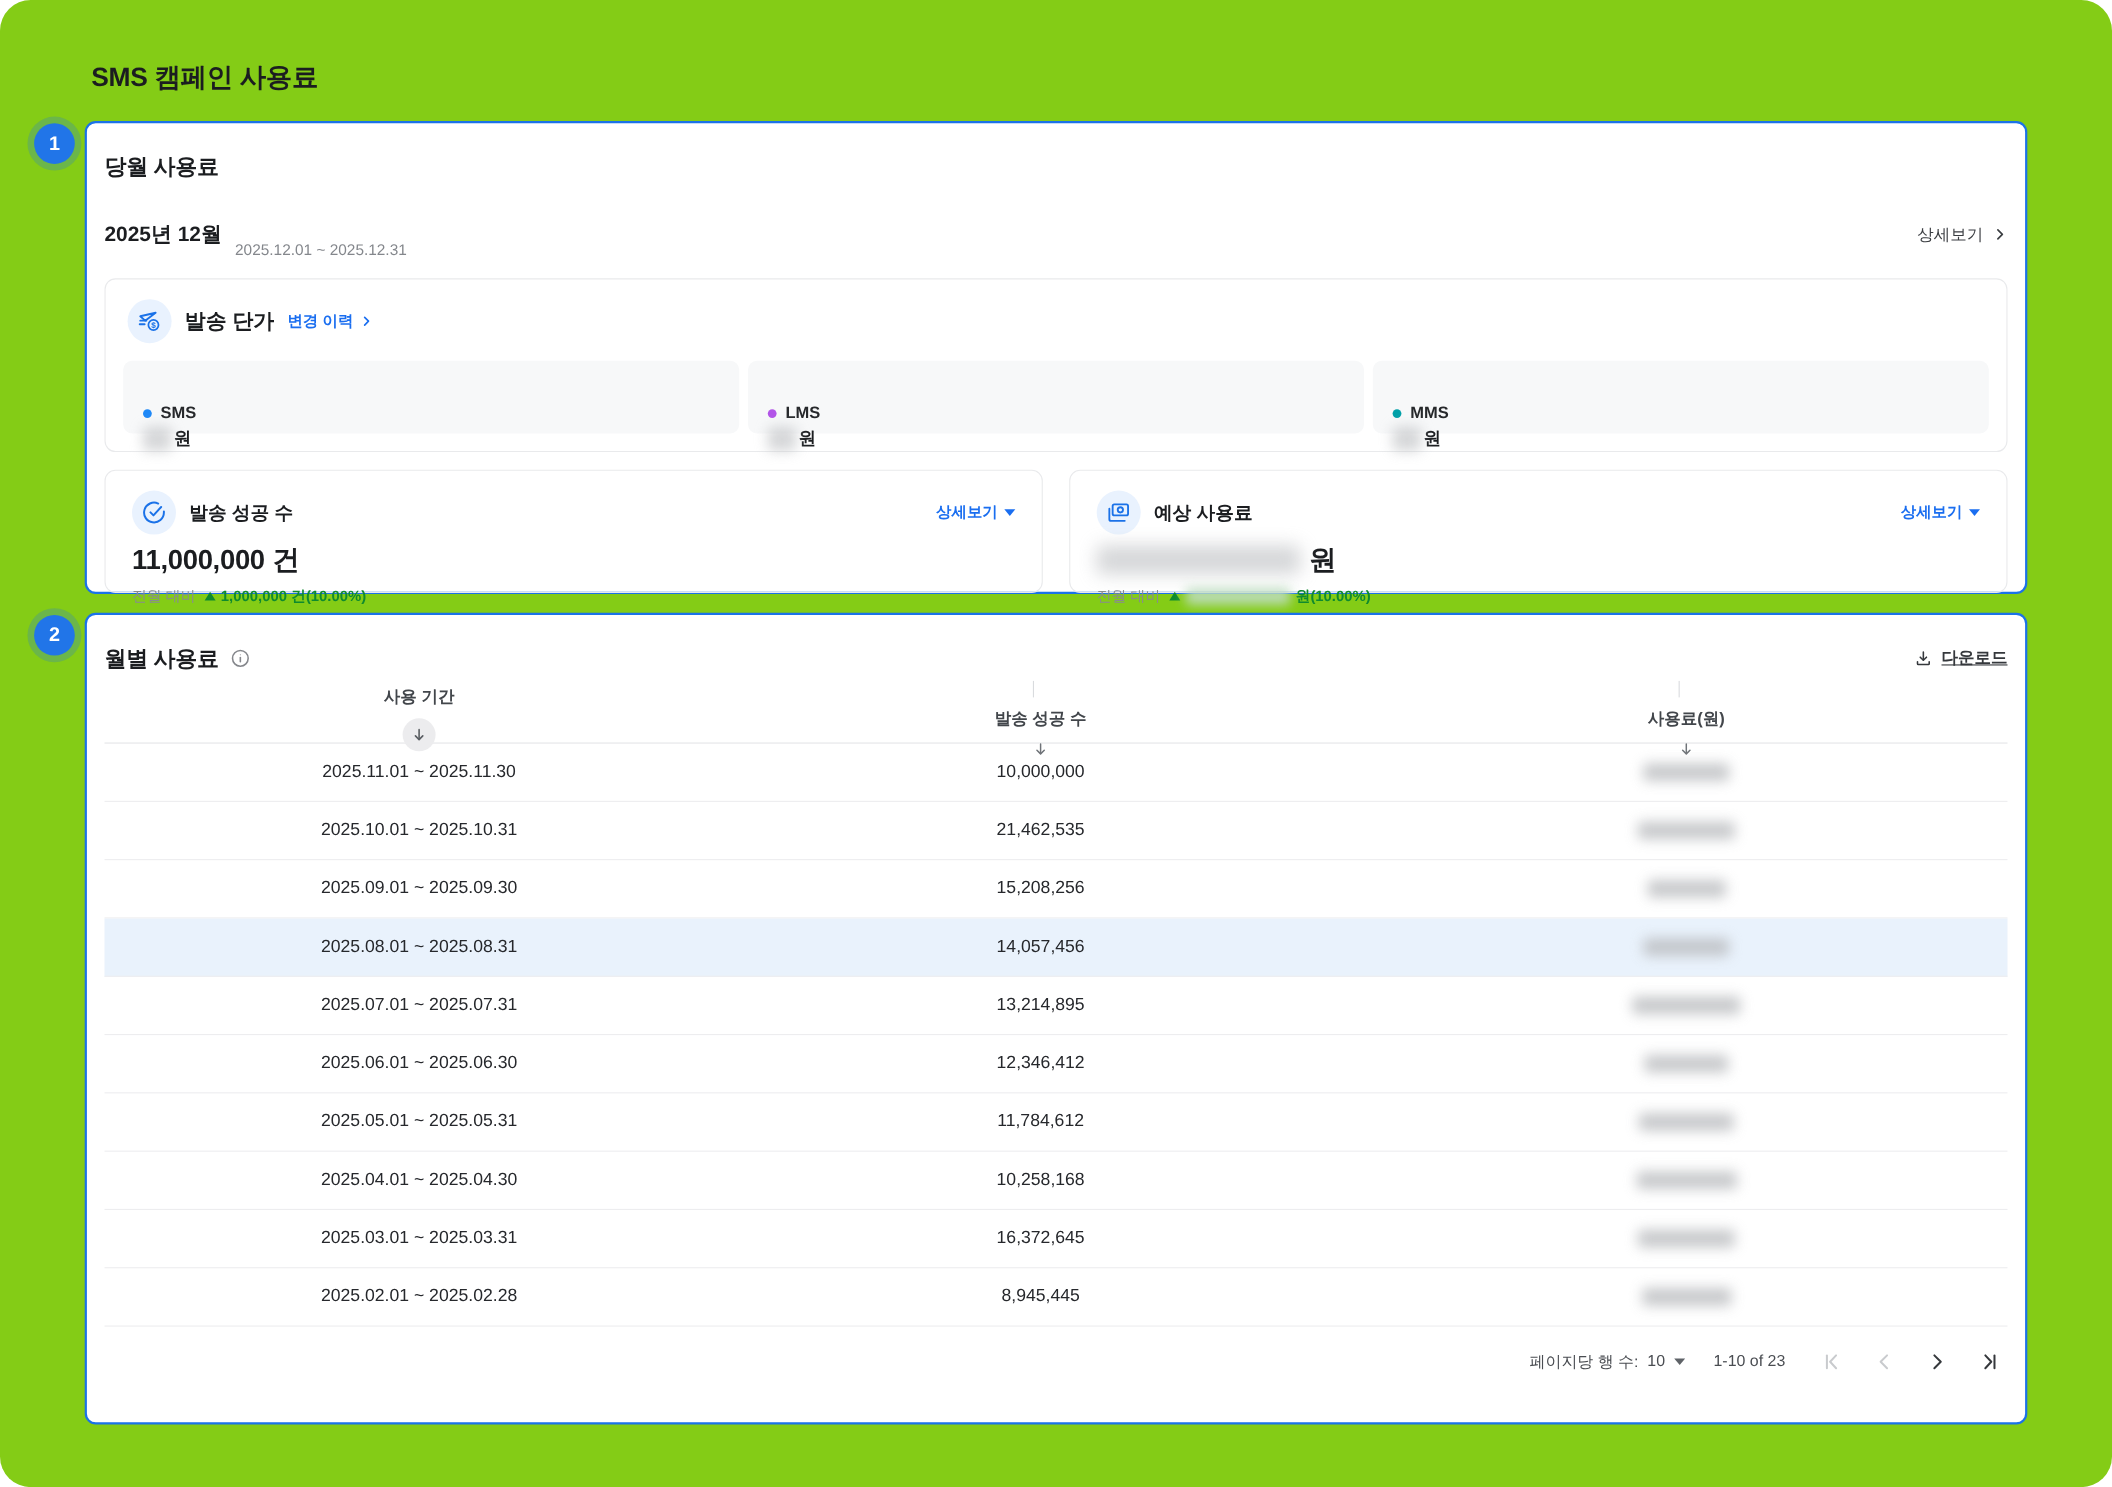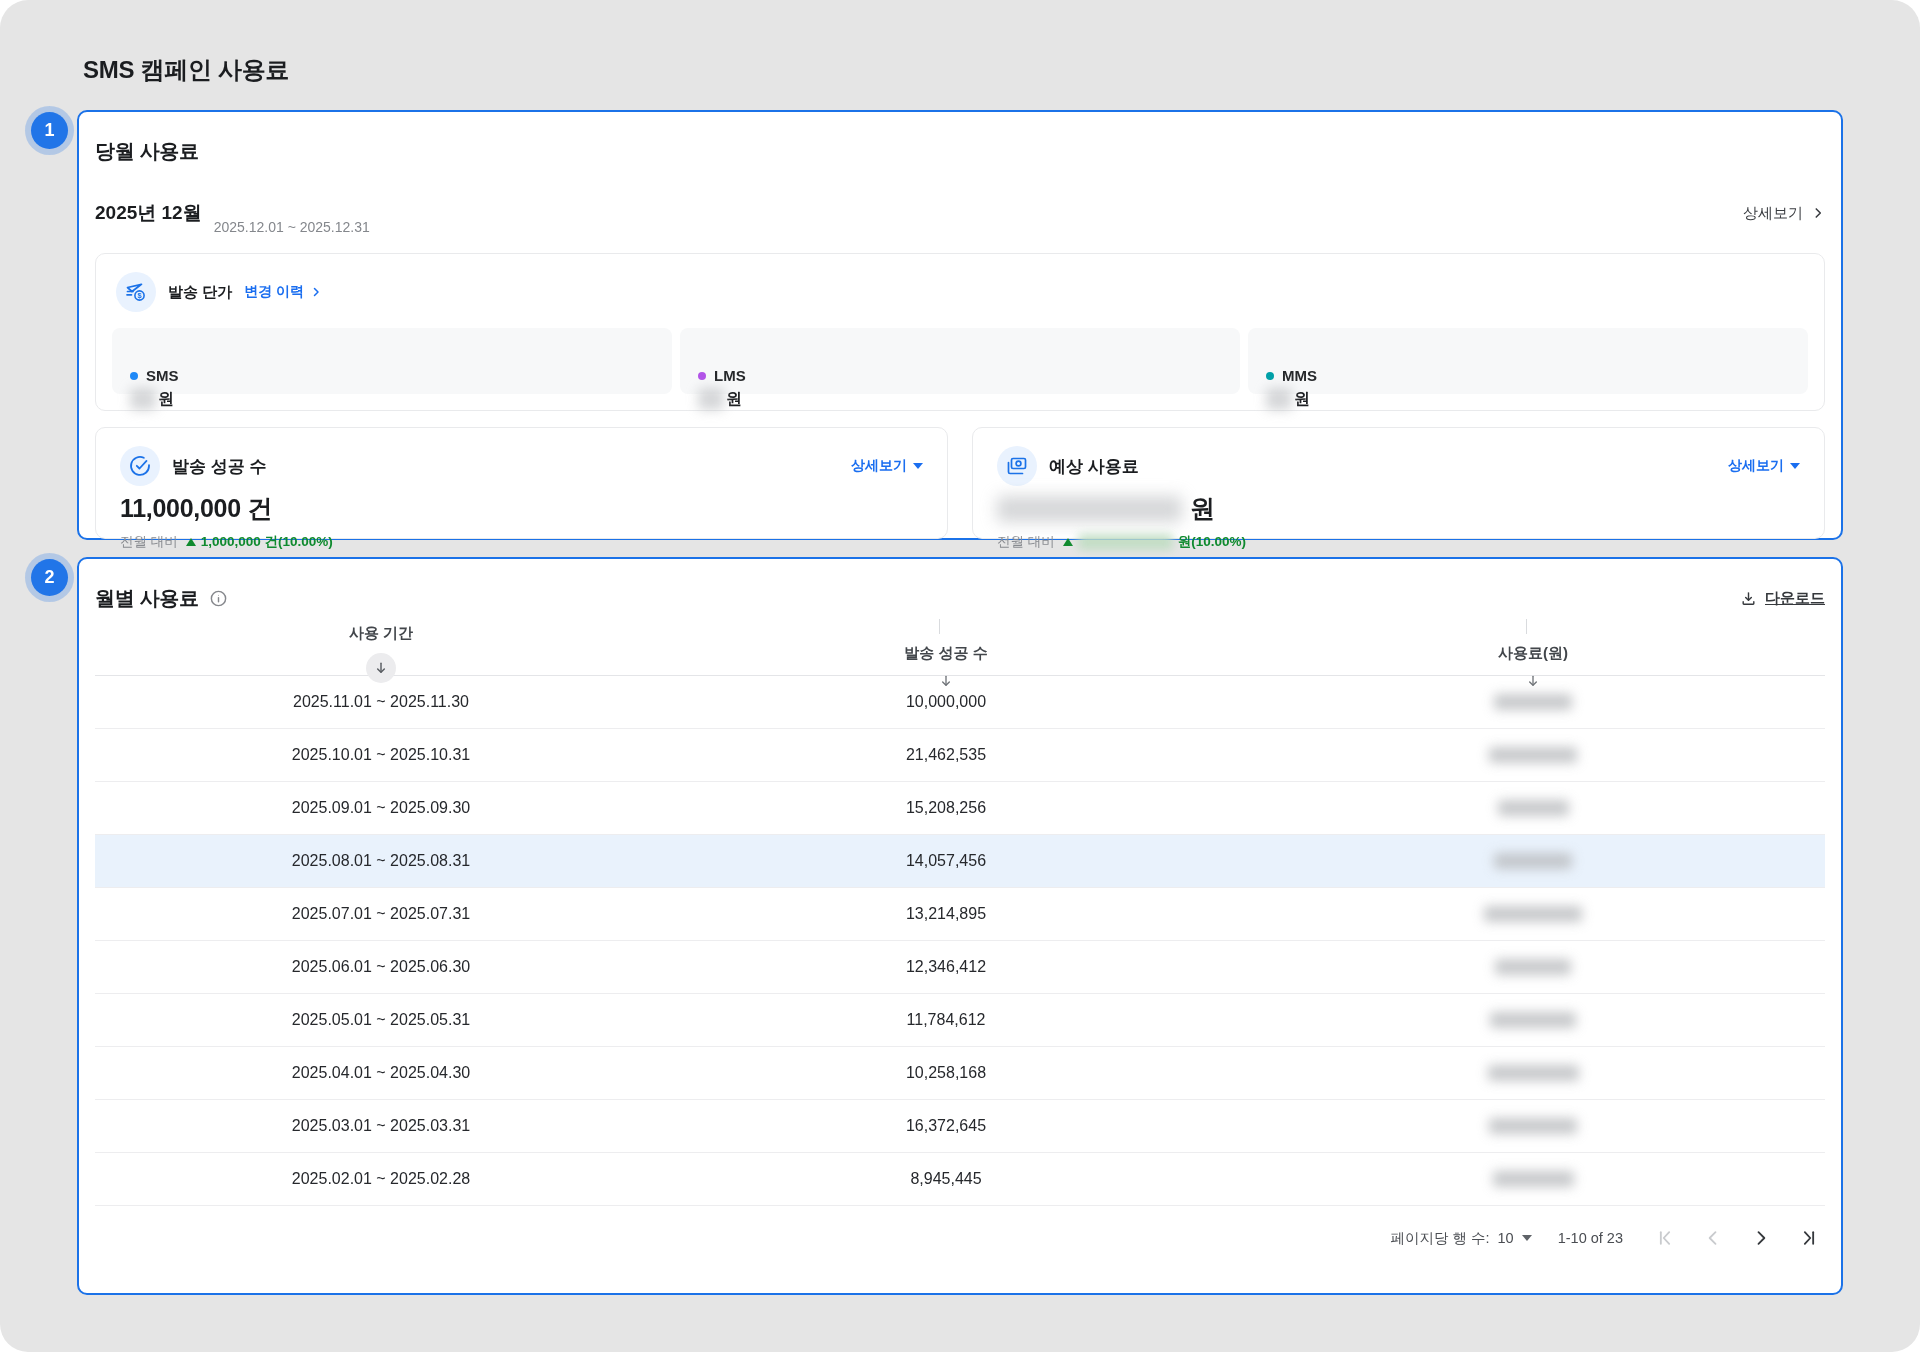--- a/index.html
+++ b/index.html
@@ -1,20 +1,20 @@
 <!DOCTYPE html>
 <html><head>
 <meta charset="utf-8">
 <style>
   * { margin:0; padding:0; box-sizing:border-box; }
   html,body { background:#fff; }
   body { font-family:"Liberation Sans", sans-serif; color:#26282c; }
   .app {
     position:relative; width:1920px; height:1352px;
-    background:#e5e5e5; border-radius:28px; overflow:hidden;
+    background:#84cc16; border-radius:28px; overflow:hidden;
   }
   .page-title { position:absolute; left:83px; top:54px; font-size:24px; font-weight:700; color:#1b1d20; letter-spacing:-0.3px; }
 
   
   .section {
     position:absolute; left:77px; width:1766px;
     background:#ffffff; border:2px solid #1b72e8; border-radius:10px;
   }
   .section-1 { top:110px; height:430px; }
   .section-2 { top:557px; height:738px; }
@@ -31,21 +31,21 @@
 
   
   .month-row { display:flex; align-items:center; margin-top:26px; }
   .month-label { font-size:19px; font-weight:700; color:#1b1d20; }
   .month-range { font-size:14px; color:#84878c; margin-left:12px;margin-top:28px; }
   .detail-top { margin-left:auto; display:flex; align-items:center; gap:8px; font-size:15px; color:#3a3d41; cursor:pointer; }
 
   .unit-card { margin-top:18px; border:1px solid #e9eaec; border-radius:10px; padding:18px 16px 16px; background:#fff; }
   .unit-head { display:flex; align-items:center; gap:12px; padding-left:4px; }
   .icon-circle { width:40px; height:40px; border-radius:50%; background:#e9f2fe; display:flex; align-items:center; justify-content:center; flex:0 0 auto; }
-  .unit-title { font-size:15px; font-weight:700; color:#1b1d20; }
+  .unit-title { font-size:19px; font-weight:700; color:#1b1d20; }
   .link-blue { display:flex; align-items:center; gap:6px; font-size:14px; color:#1a6ef0; font-weight:600; cursor:pointer; }
   .unit-items { display:flex; gap:8px; margin-top:16px; }
   .unit-item { flex:1; background:#f7f8f9; border-radius:8px; padding:12px 18px; height:66px; }
   .unit-item-top { display:flex; align-items:center; gap:8px;margin-top:27px; }
   .dot { width:8px; height:8px; border-radius:50%; }
   .unit-label { font-size:15px; font-weight:600; color:#26282b; }
   .unit-value-row { display:flex; align-items:center; gap:2px; margin-top:4px; }
   .blur-blob { background:#bfc1c4; filter:blur(6px); border-radius:4px; opacity:.65; }
   .blob-sm { width:26px; height:22px; }
   .unit-won { font-size:16px; font-weight:700; color:#1b1d20; }

